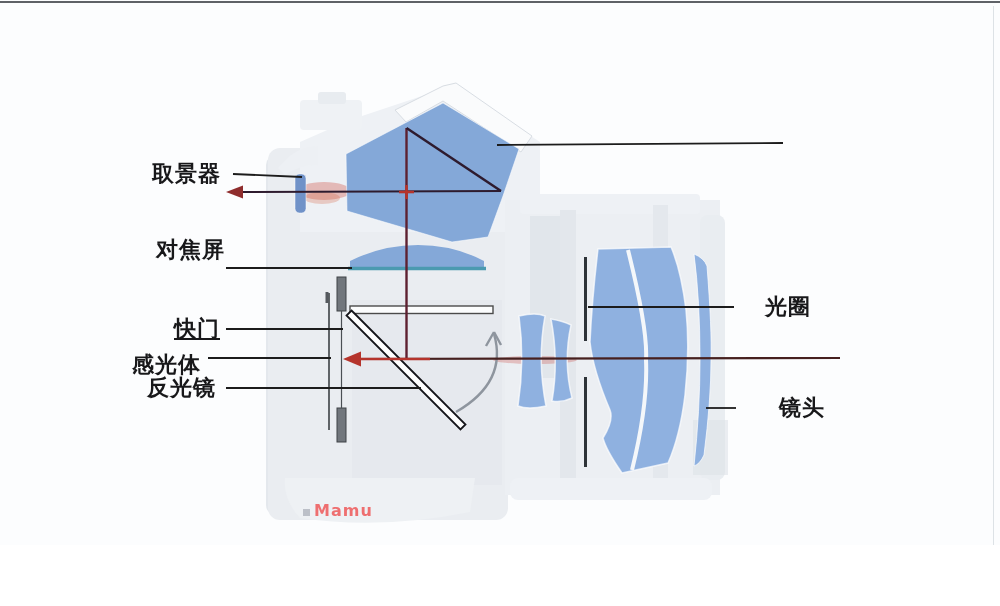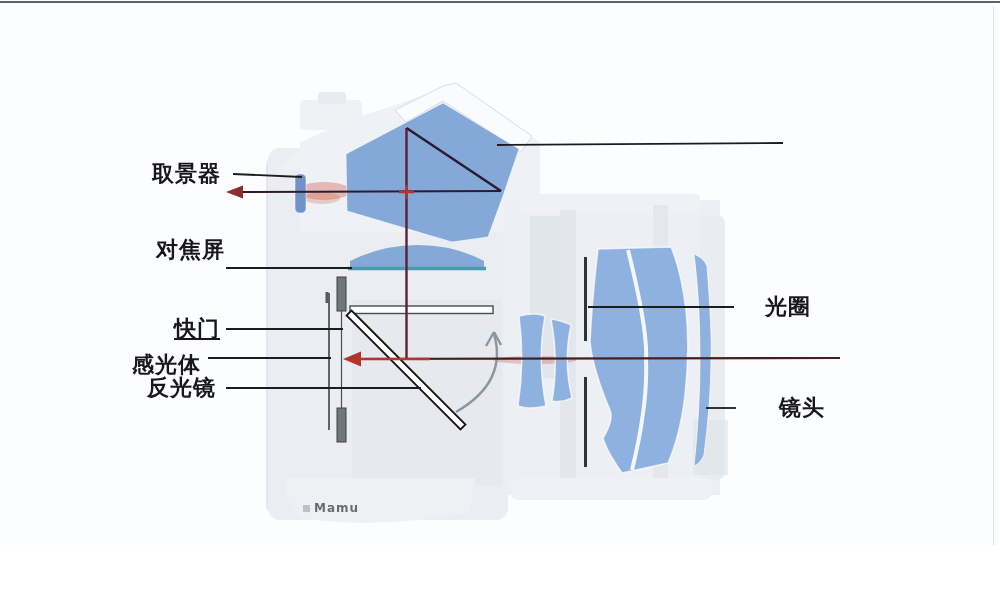--- a/index.html
+++ b/index.html
@@ -11,22 +11,22 @@
   .edge{position:absolute;}
   #edge-top{left:0;top:1px;width:1000px;height:2px;background:#43474c;opacity:.85;}
   #edge-bottom{left:0;top:600px;width:1000px;height:1px;background:#dde2e6;}
   #edge-right{left:993px;top:6px;width:1px;height:594px;background:#dde2e6;}
   svg{position:absolute;left:0;top:0;}
   .diagram-label{
     position:absolute;color:#18181a;font-size:22px;font-weight:700;
     letter-spacing:1px;line-height:1;white-space:nowrap;
   }
   #watermark{
-    position:absolute;left:303px;top:501px;font-size:12px;font-weight:700;
-    color:#404040;opacity:.75;letter-spacing:1px;
+    position:absolute;left:303px;top:501px;font-size:16px;font-weight:700;
+    color:#ef4444;opacity:.75;letter-spacing:1px;
   }
   #watermark::before{
     content:"";display:inline-block;width:7px;height:7px;background:#9aa0aa;
     margin-right:4px;opacity:.8;
   }
 </style>
 </head>
 <body>
 
 <div id="stage">

